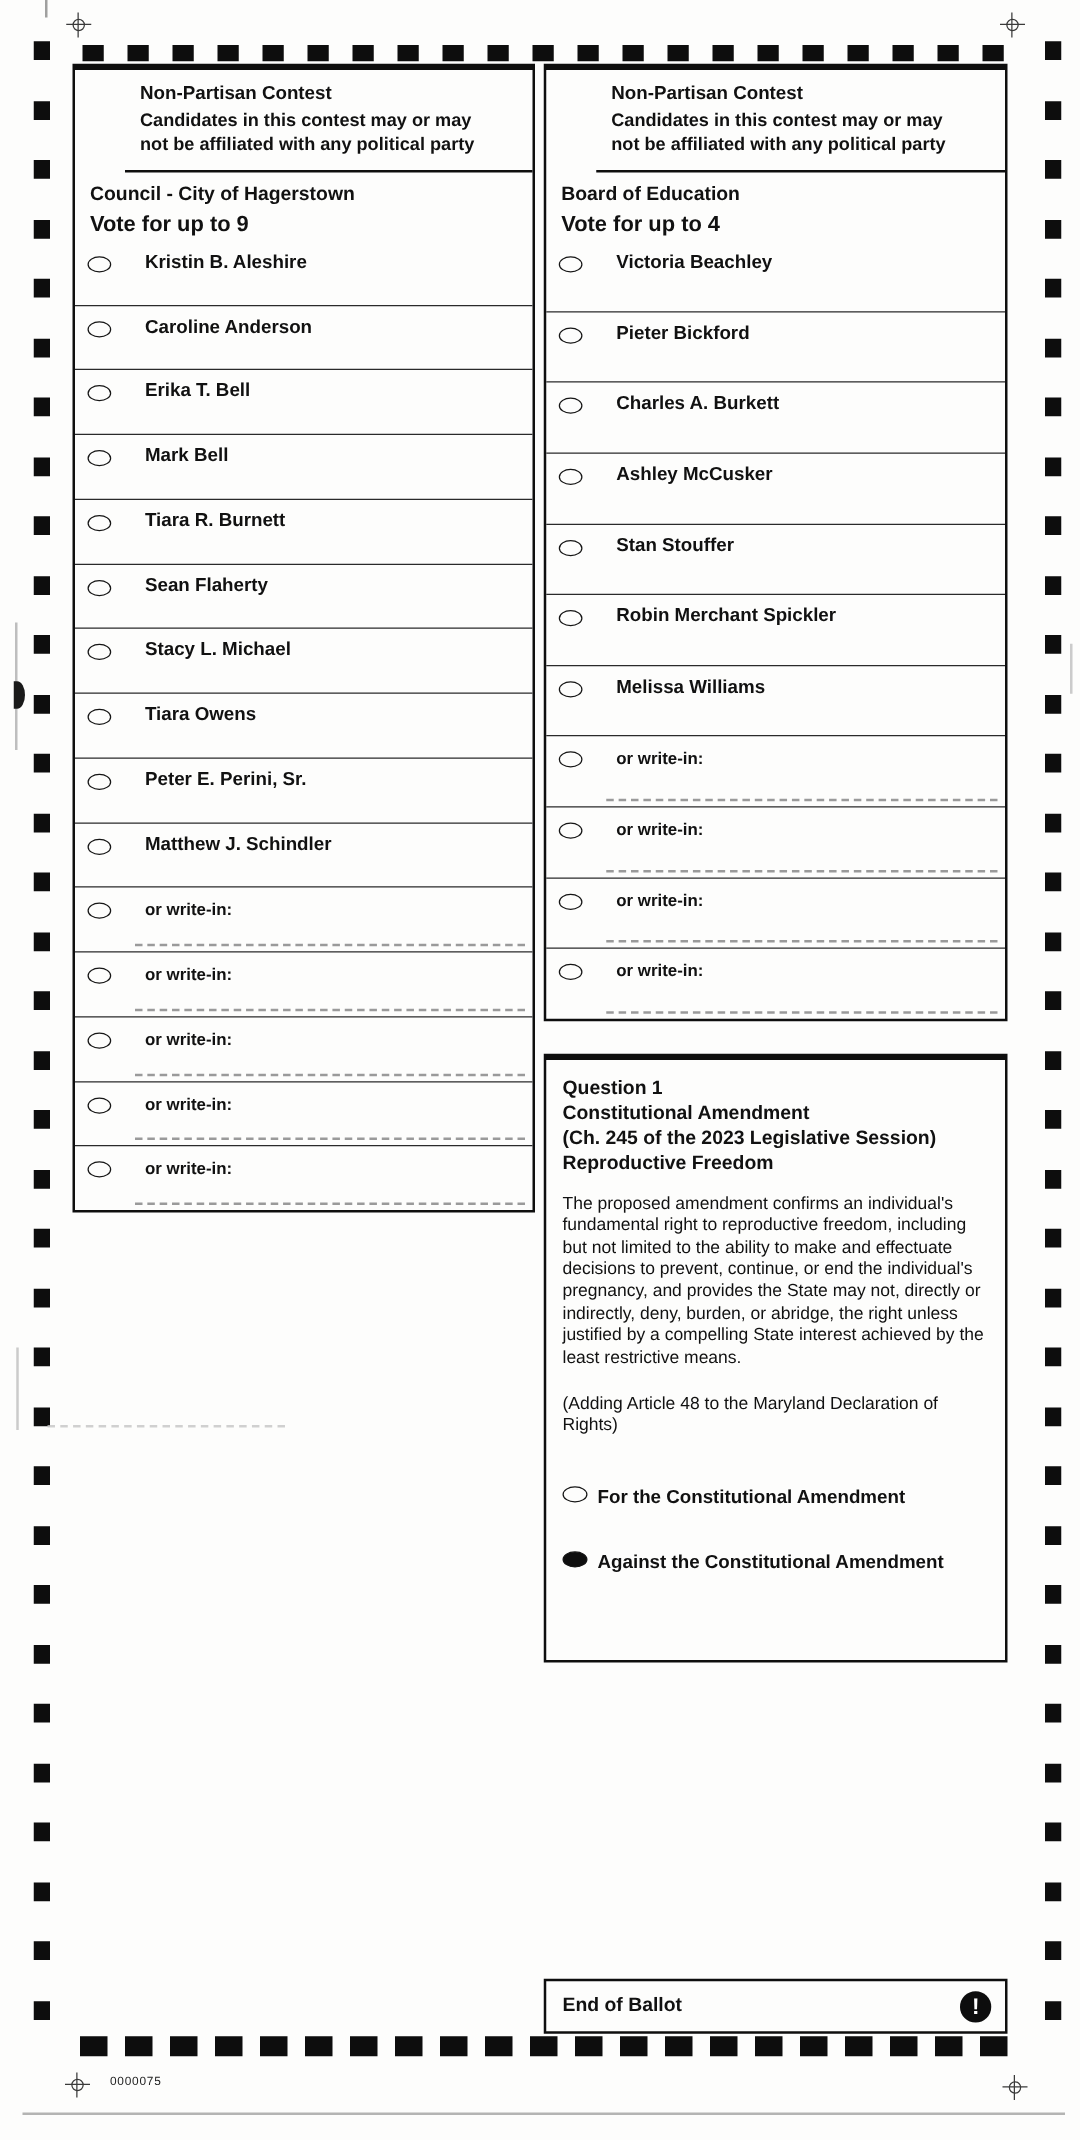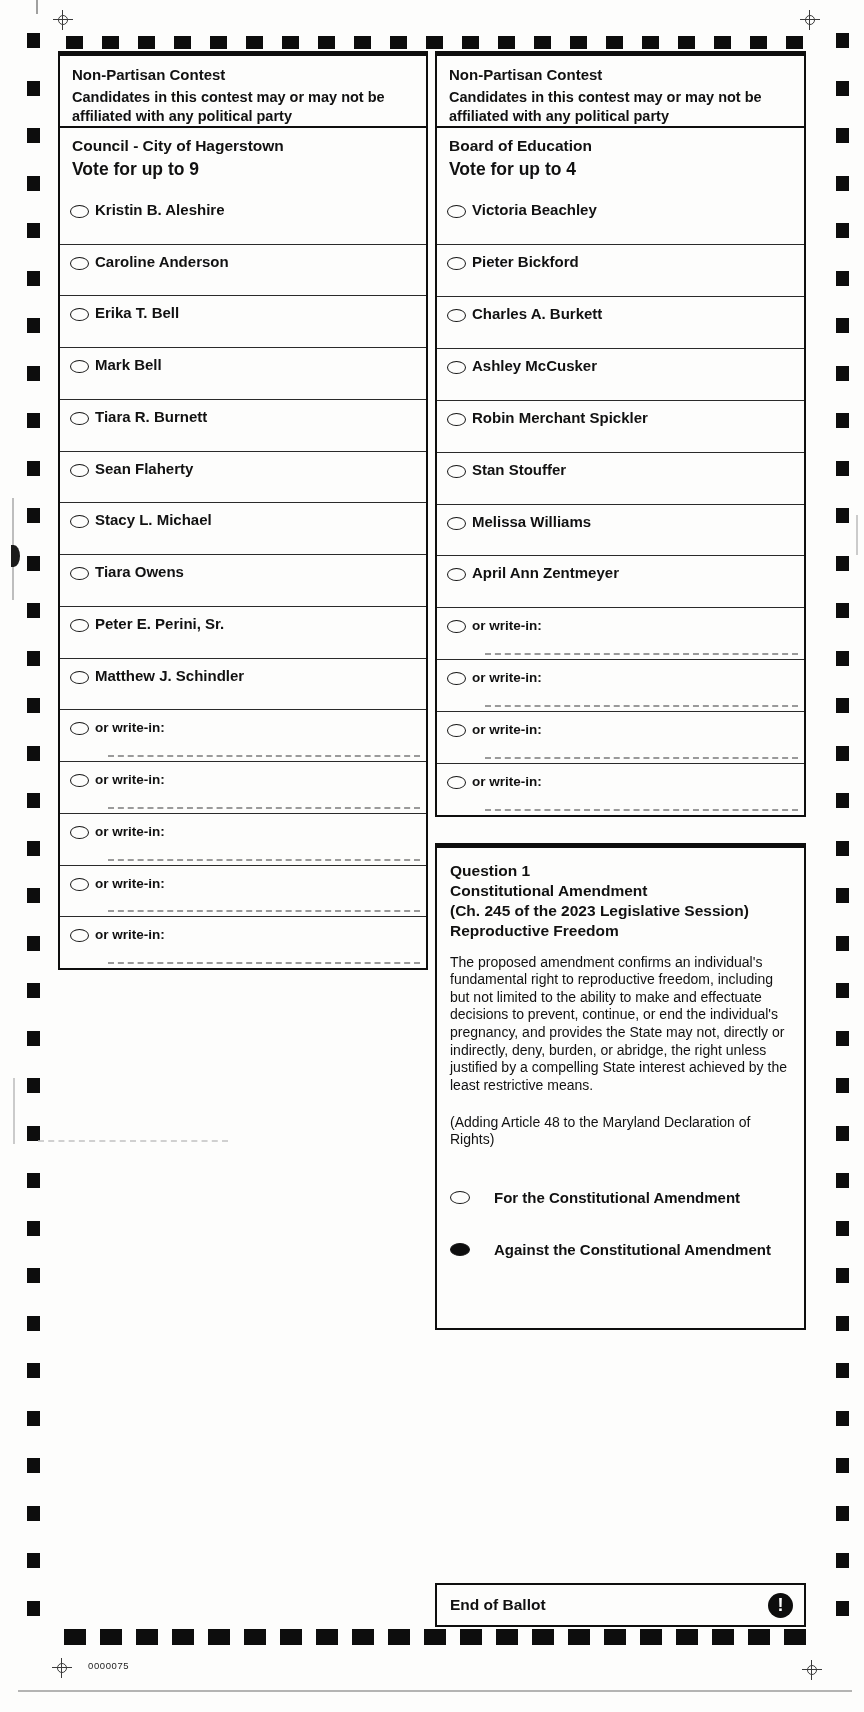--- a/index.html
+++ b/index.html
@@ -9,41 +9,41 @@
     font-family:"Liberation Sans","DejaVu Sans",sans-serif;
   }
   
   .tm{position:absolute;background:#0d0d0d;}
   .crosshair{position:absolute;width:20px;height:20px;}
   .crosshair::before{content:"";position:absolute;left:0;right:0;top:9px;border-top:1.6px solid #3a3a3a;}
   .crosshair::after{content:"";position:absolute;top:0;bottom:0;left:9px;border-left:1.6px solid #3a3a3a;}
   .crosshair .ring{position:absolute;left:5px;top:5px;width:8px;height:8px;border:1.6px solid #3a3a3a;border-radius:50%;}
   
   .contest-box{position:absolute;border:2px solid #0e0e0e;border-top-width:5px;box-sizing:border-box;background:#fdfdfc;}
-  .box-header{border-bottom:2px solid #0e0e0e;padding:10px 28px 8px 12px;height:72px;box-sizing:border-box;}
+  .box-header{border-bottom:2px solid #0e0e0e;padding:10px 28px 8px 12px;height:82px;box-sizing:border-box;margin-left:40px;}
   .header-title{font-size:15px;font-weight:bold;}
   .header-note{font-size:14.5px;font-weight:bold;line-height:1.28;margin-top:5px;max-width:332px;}
   .box-title{padding:9px 12px 0 12px;height:65px;box-sizing:border-box;}
   .contest-title{font-size:15.5px;font-weight:bold;}
   .contest-instruction{font-size:17.5px;font-weight:bold;margin-top:4px;}
   .rows{position:absolute;left:0;right:0;top:137px;bottom:0;display:flex;flex-direction:column;}
-  .row{flex:1;position:relative;display:flex;align-items:flex-start;gap:6px;padding:9px 8px 0 10px;}
+  .row{flex:1;position:relative;display:flex;align-items:flex-start;gap:27px;padding:9px 8px 0 10px;}
   .row + .row{border-top:1.5px solid #2a2a2a;}
   .oval{width:17px;height:11px;border:1.9px solid #151515;border-radius:50%;flex:none;margin-top:3px;background:transparent;}
   .oval.filled{background:#0e0e0e;}
   .cand-name{font-size:15px;font-weight:bold;line-height:1.1;}
   .writein-label{font-size:13.5px;font-weight:bold;margin-top:1px;}
   .writein-line{position:absolute;left:48px;right:6px;bottom:4px;border-bottom:2px dashed #9a9a9a;}
   
   #question-box{position:absolute;left:435px;top:843px;width:371px;height:487px;border:2px solid #0e0e0e;border-top-width:5px;box-sizing:border-box;padding:13px 13px 0 13px;background:#fdfdfc;}
   .q-title-line{font-size:15.5px;font-weight:bold;line-height:1.3;}
   .q-body{margin-top:12px;font-size:14px;line-height:1.26;max-width:342px;}
   .q-note{margin-top:19px;font-size:14px;line-height:1.26;max-width:342px;}
   .q-options{margin-top:40px;}
-  .q-option{display:flex;align-items:center;gap:24px;}
+  .q-option{display:flex;align-items:flex-start;gap:8px;}
   .q-option + .q-option{margin-top:35px;}
   .q-option .oval{margin-top:0;width:18px;}
   .q-option-label{font-size:15px;font-weight:bold;}
   
   #end-box{position:absolute;left:435px;top:1583px;width:371px;height:44px;border:2px solid #0e0e0e;box-sizing:border-box;display:flex;align-items:center;background:#fdfdfc;}
   .end-label{font-size:15.5px;font-weight:bold;padding-left:13px;}
   .alert-icon{margin-left:auto;margin-right:11px;width:25px;height:25px;border-radius:50%;background:#0d0d0d;color:#fff;font-weight:bold;font-size:18px;line-height:1;display:flex;align-items:center;justify-content:center;}
   
   #serial{position:absolute;left:88px;top:1660px;font-size:9.5px;letter-spacing:.6px;color:#222;}
   
@@ -279,33 +279,29 @@
         <div class="row">
           <span class="oval"></span>
           <span class="cand-name">Charles A. Burkett</span>
         </div>
         <div class="row">
           <span class="oval"></span>
           <span class="cand-name">Ashley McCusker</span>
         </div>
         <div class="row">
           <span class="oval"></span>
+          <span class="cand-name">Stan Stouffer</span>
+        </div>
+        <div class="row">
+          <span class="oval"></span>
           <span class="cand-name">Robin Merchant Spickler</span>
         </div>
         <div class="row">
           <span class="oval"></span>
-          <span class="cand-name">Stan Stouffer</span>
-        </div>
-        <div class="row">
-          <span class="oval"></span>
           <span class="cand-name">Melissa Williams</span>
-        </div>
-        <div class="row">
-          <span class="oval"></span>
-          <span class="cand-name">April Ann Zentmeyer</span>
         </div>
         <div class="row">
           <span class="oval"></span>
           <span class="writein-label">or write-in:</span>
           <span class="writein-line"></span>
         </div>
         <div class="row">
           <span class="oval"></span>
           <span class="writein-label">or write-in:</span>
           <span class="writein-line"></span>

